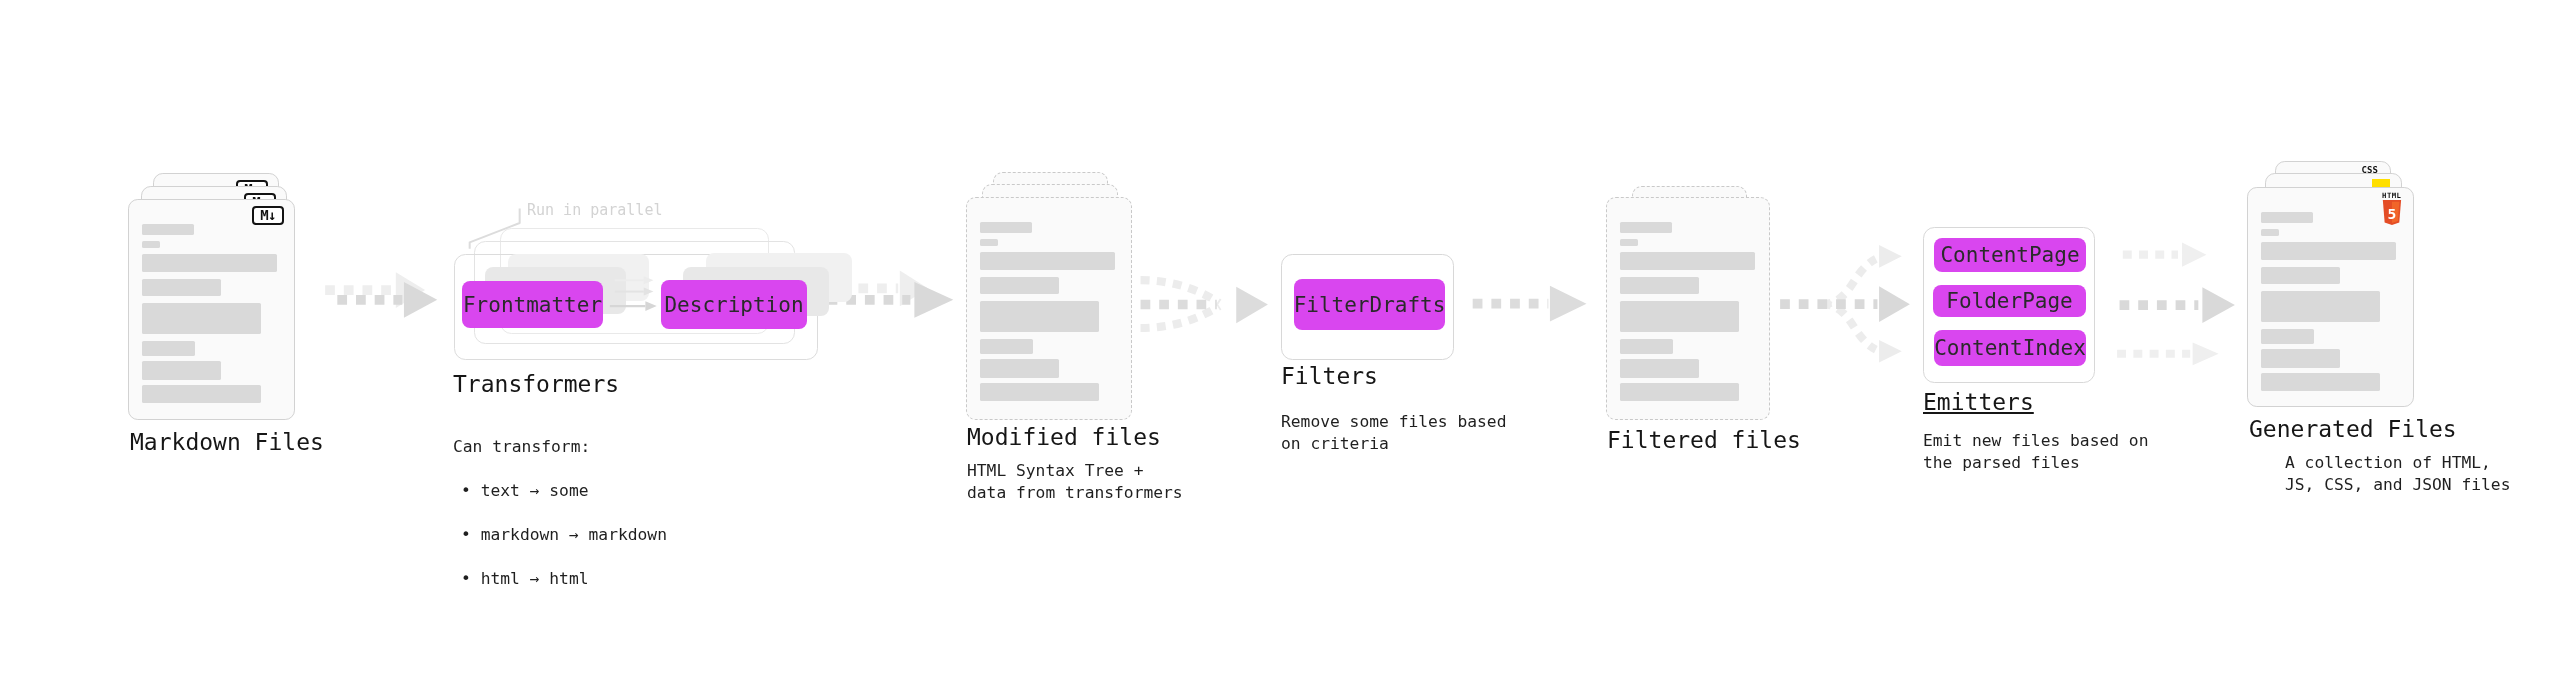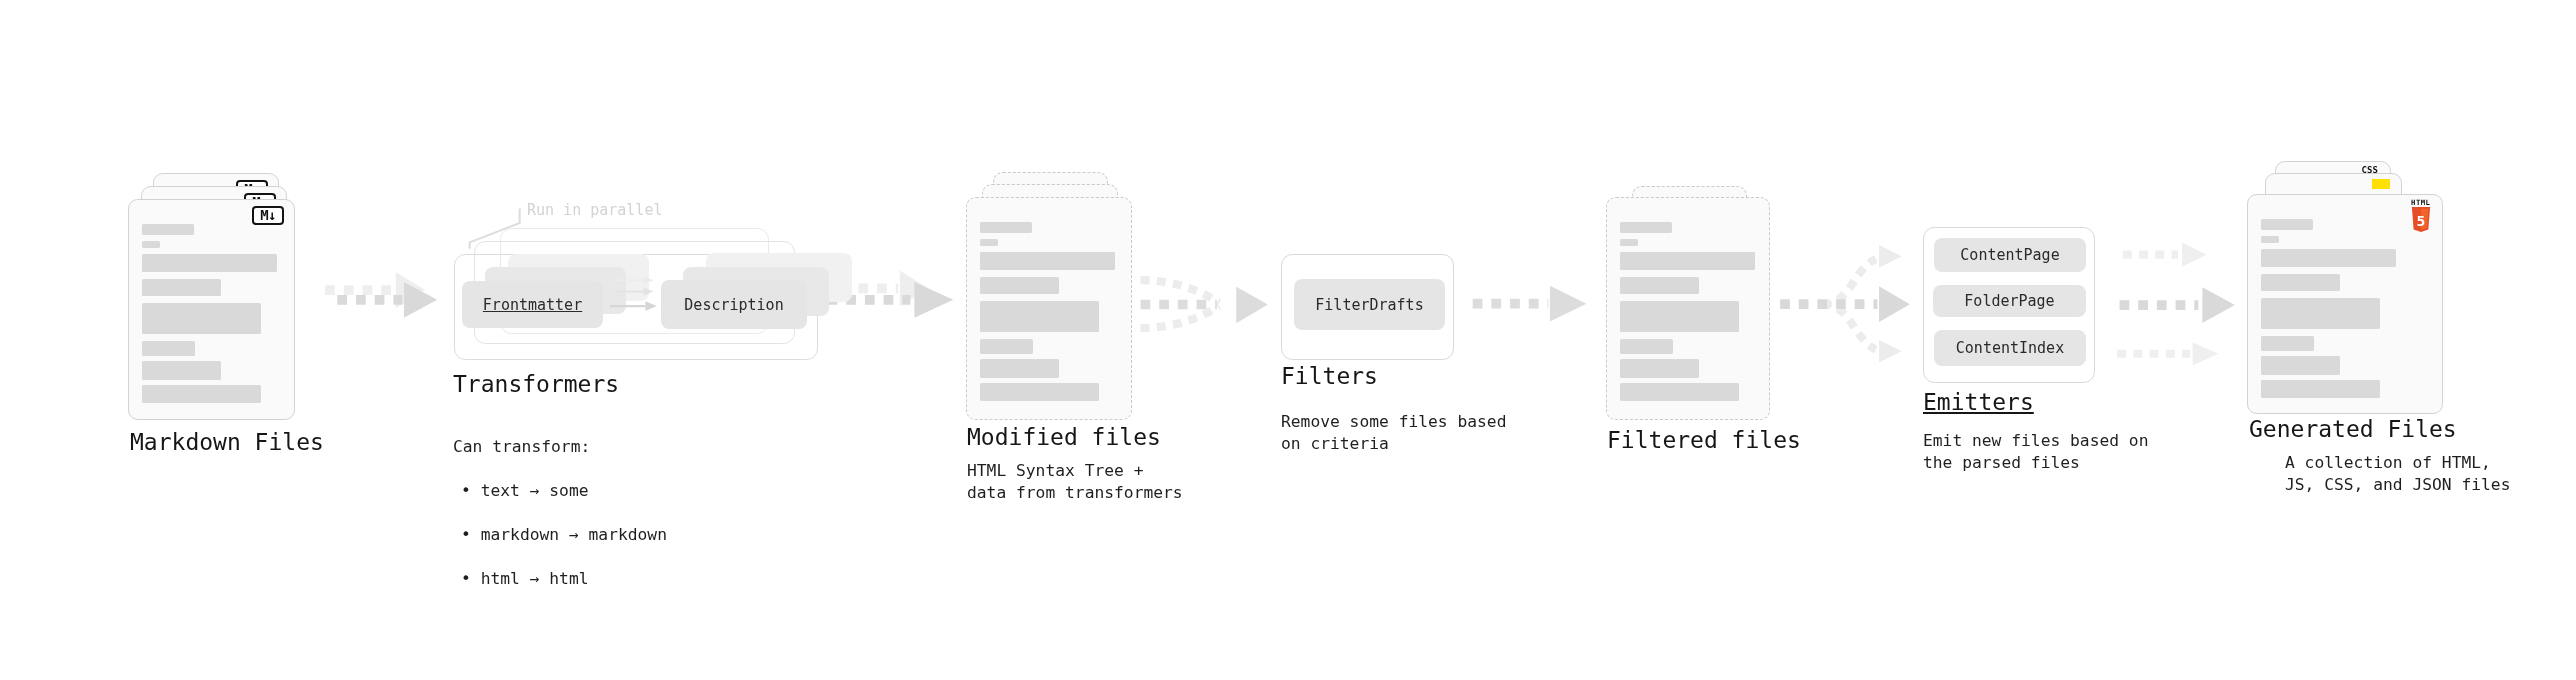--- a/index.html
+++ b/index.html
@@ -31,21 +31,21 @@
   .badge-css .underline { display: block; height: 3.3px; background: #2965f1; margin-top: 0.8px; border-radius: 0.8px; }
   .badge-js { position: absolute; top: 4.9px; right: 11.4px; width: 18px; height: 9.8px; background: #ffdf00; }
   .badge-html { position: absolute; top: 4.1px; right: 9.8px; width: 23px; text-align: center; }
   .badge-html .word { font-size: 7.3px; font-weight: bold; color: #111111; letter-spacing: 0.4px; line-height: 7.3px; display: block; }
 
   
   .t-box { position: absolute; border: 1.6px solid #dcdcdc; border-radius: 11.4px; background: transparent; }
   .t-box.mid  { border-color: #e3e3e3; }
   .t-box.back { border-color: #e9e9e9; }
   .panel { position: absolute; border: 1.6px solid #d8d8d8; border-radius: 11.4px; background: #ffffff; }
-  .chip { position: absolute; background: #e5e5e5; border-radius: 8.1px; color: #2a2a2a; font-size: 15px;
+  .chip { position: absolute; background: #d946ef; border-radius: 8.1px; color: #2a2a2a; font-size: 21px;
           display: flex; align-items: center; justify-content: center; white-space: nowrap; }
   .ghost { position: absolute; border-radius: 8.1px; }
   .ghost.g1 { background: #e8e8e8; }
   .ghost.g2 { background: #f1f1f1; }
 
   
   .stage-label { position: absolute; font-size: 23px; line-height: 28px; color: #161616; white-space: nowrap; }
   .stage-desc  { position: absolute; font-size: 16.3px; line-height: 22px; color: #1f1f1f; white-space: pre-line; }
   .desc-line   { white-space: pre; }
   .desc-line.indent { padding-left: 8.1px; }
@@ -136,21 +136,21 @@
   <div class="stage">
     <div class="t-box back" style="left:500px;top:228px;width:269px;height:106px;"></div>
     <div class="t-box mid" style="left:474px;top:241px;width:321px;height:103px;"></div>
     <div class="t-box" style="left:454px;top:254px;width:364px;height:106px;"></div>
 
     <div class="ghost g2" style="left:508px;top:254px;width:141px;height:47px;"></div>
     <div class="ghost g1" style="left:485px;top:267px;width:141px;height:47px;"></div>
     <div class="ghost g2" style="left:706px;top:253px;width:146px;height:49px;"></div>
     <div class="ghost g1" style="left:683px;top:267px;width:146px;height:49px;"></div>
 
-    <div class="chip" style="left:462px;top:281px;width:141px;height:47px;text-decoration:underline;">Frontmatter</div>
+    <div class="chip" style="left:462px;top:281px;width:141px;height:47px;">Frontmatter</div>
     <div class="chip" style="left:661px;top:280px;width:146px;height:49px;">Description</div>
 
     <svg class="arrow" style="left:608px;top:273px;" width="57" height="42" viewBox="0 0 70 52">
       <g stroke="#ececec" fill="#ececec" stroke-width="2.5">
         <line x1="8" y1="9" x2="44" y2="9"></line>
           <polygon points="44,4 44,14 56,9" stroke="none"></polygon>
       </g>
       <g stroke="#e3e3e3" fill="#e3e3e3" stroke-width="2.5">
         <line x1="8" y1="23" x2="44" y2="23"></line>
           <polygon points="44,18 44,28 56,23" stroke="none"></polygon>
@@ -233,21 +233,21 @@
   <div class="stage">
     <div class="file-card" style="left:2275px;top:161px;width:116px;height:98px;">
       <span class="badge-css">
         <span class="word">CSS</span>
         <span class="underline"></span>
       </span>
     </div>
     <div class="file-card" style="left:2265px;top:173px;width:137px;height:98px;">
       <span class="badge-js"></span>
     </div>
-    <div class="file-card" style="left:2247px;top:194px;width:196px;height:220px;">
+    <div class="file-card" style="left:2247px;top:187px;width:167px;height:220px;">
       <span class="badge-html">
         <span class="word">HTML</span>
         <svg viewBox="0 0 255 290" style="width:22px;height:25px;display:block;margin:0.8px auto 0;">
           <path d="M21 0 L42 261 L127 289 L212 261 L233 0 Z" fill="#e44d26"></path>
           <path d="M127 21 L127 267 L196 245 L213 21 Z" fill="#f16529"></path>
           <text x="127" y="218" font-size="170" font-weight="bold" fill="#ffffff" text-anchor="middle" font-family="DejaVu Sans Mono, monospace">5</text>
         </svg>
       </span>
       <div class="bars">
           <i class="b1"></i>

